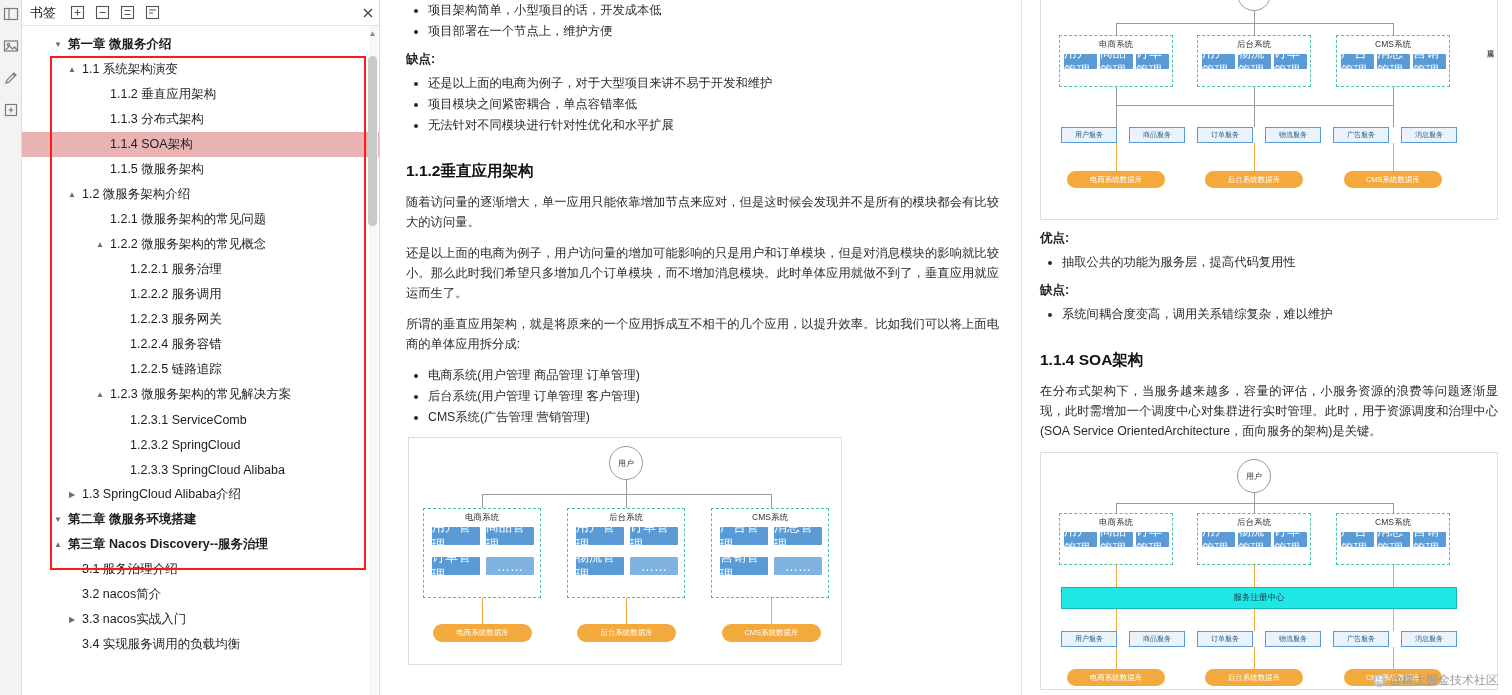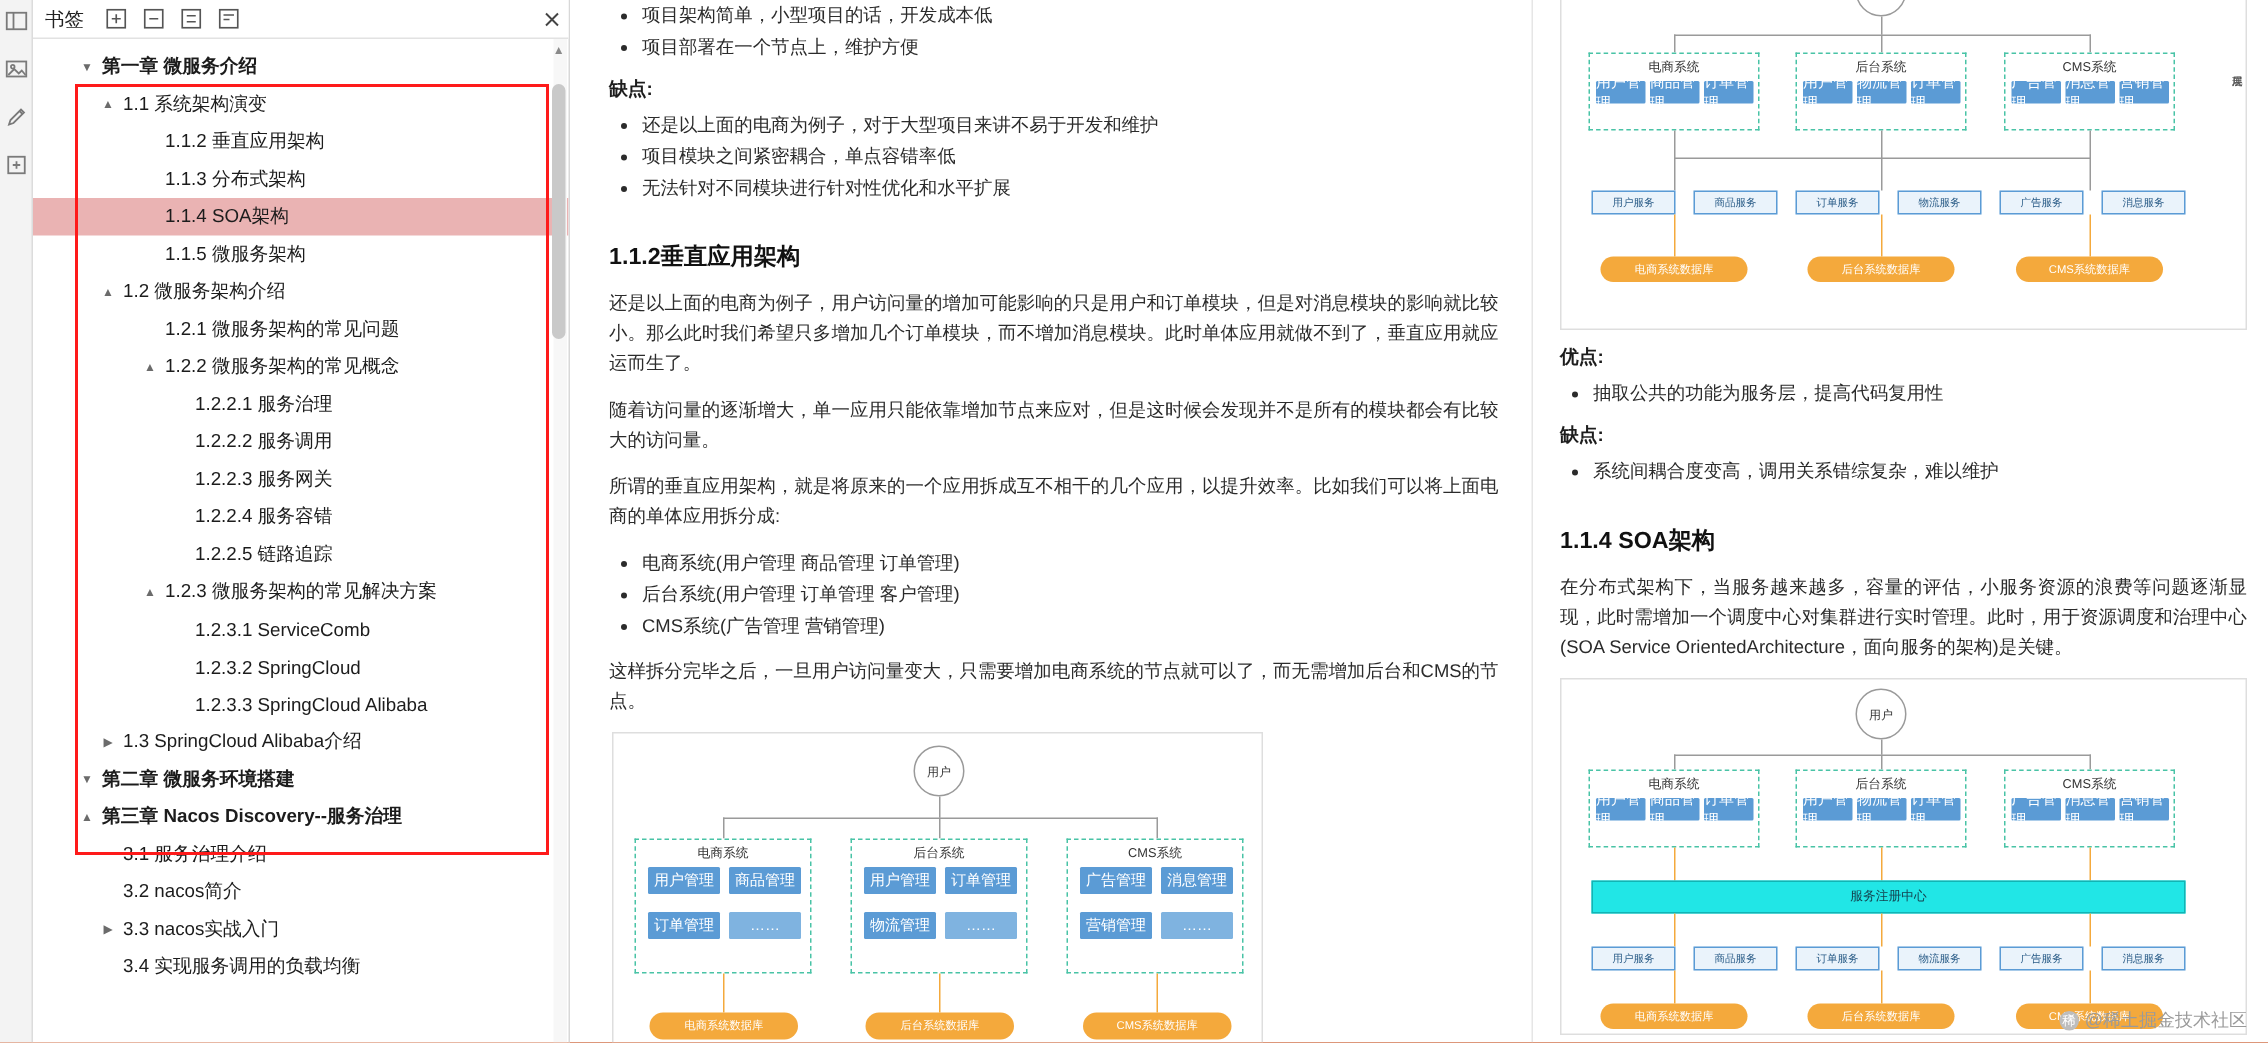--- a/index.html
+++ b/index.html
@@ -106,21 +106,21 @@
     font-size: 8px; color: #333; background: #fff;
   }
   .grp {
     position: absolute; border: 1px dashed #49c3a6; background: #fff;
   }
   .grp-t {
     position: absolute; top: 3px; left: 0; width: 100%; text-align: center;
     font-size: 8.5px; color: #333; font-weight: normal;
   }
   .bx {
-    position: absolute; background: #5b9bd5; color: #fff; font-size: 10px;
+    position: absolute; background: #5b9bd5; color: #fff; font-size: 13px;
     display: flex; align-items: center; justify-content: center; border-radius: 1px;
   }
   .bx.sm { background: #7fb3e0; }
   .db {
     position: absolute; background: #f4a93c; color: #fff; font-size: 7.5px;
     display: flex; align-items: center; justify-content: center; border-radius: 9px;
   }
   .svc {
     position: absolute; border: 1px solid #5b9bd5; color: #2b5d88; font-size: 7px;
     display: flex; align-items: center; justify-content: center; background: #eaf3fb;
@@ -334,29 +334,28 @@
         <li>项目部署在一个节点上，维护方便</li>
       </ul>
       <div class="sub">缺点:</div>
       <ul class="bl">
         <li>还是以上面的电商为例子，对于大型项目来讲不易于开发和维护</li>
         <li>项目模块之间紧密耦合，单点容错率低</li>
         <li>无法针对不同模块进行针对性优化和水平扩展</li>
       </ul>
 
       <h3 class="hd">1.1.2垂直应用架构</h3>
+      <p class="p">随着访问量的逐渐增大，单一应用只能依靠增加节点来应对，但是这时候会发现并不是所有的模块都会有比较大的访问量。</p>
       <p class="p">还是以上面的电商为例子，用户访问量的增加可能影响的只是用户和订单模块，但是对消息模块的影响就比较小。那么此时我们希望只多增加几个订单模块，而不增加消息模块。此时单体应用就做不到了，垂直应用就应运而生了。</p>
-      <p class="p">随着访问量的逐渐增大，单一应用只能依靠增加节点来应对，但是这时候会发现并不是所有的模块都会有比较大的访问量。</p>
       <p class="p">所谓的垂直应用架构，就是将原来的一个应用拆成互不相干的几个应用，以提升效率。比如我们可以将上面电商的单体应用拆分成:</p>
       <ul class="bl">
         <li>电商系统(用户管理 商品管理 订单管理)</li>
         <li>后台系统(用户管理 订单管理 客户管理)</li>
         <li>CMS系统(广告管理 营销管理)</li>
       </ul>
-      <p class="p">这样拆分完毕之后，一旦用户访问量变大，只需要增加电商系统的节点就可以了，而无需增加后台和CMS的节点。</p>
 
       <div class="fig fig-1">
         <div class="usr" style="left:200px; top:8px;">用户</div>
         <div class="line" style="left:217px; top:42px; width:1px; height:14px;"></div>
         <div class="line" style="left:73px; top:56px; width:290px; height:1px;"></div>
         <div class="line" style="left:73px; top:56px; width:1px; height:14px;"></div>
         <div class="line" style="left:217px; top:56px; width:1px; height:14px;"></div>
         <div class="line" style="left:362px; top:56px; width:1px; height:14px;"></div>
 
         <div class="grp" style="left:14px; top:70px; width:118px; height:90px;">

